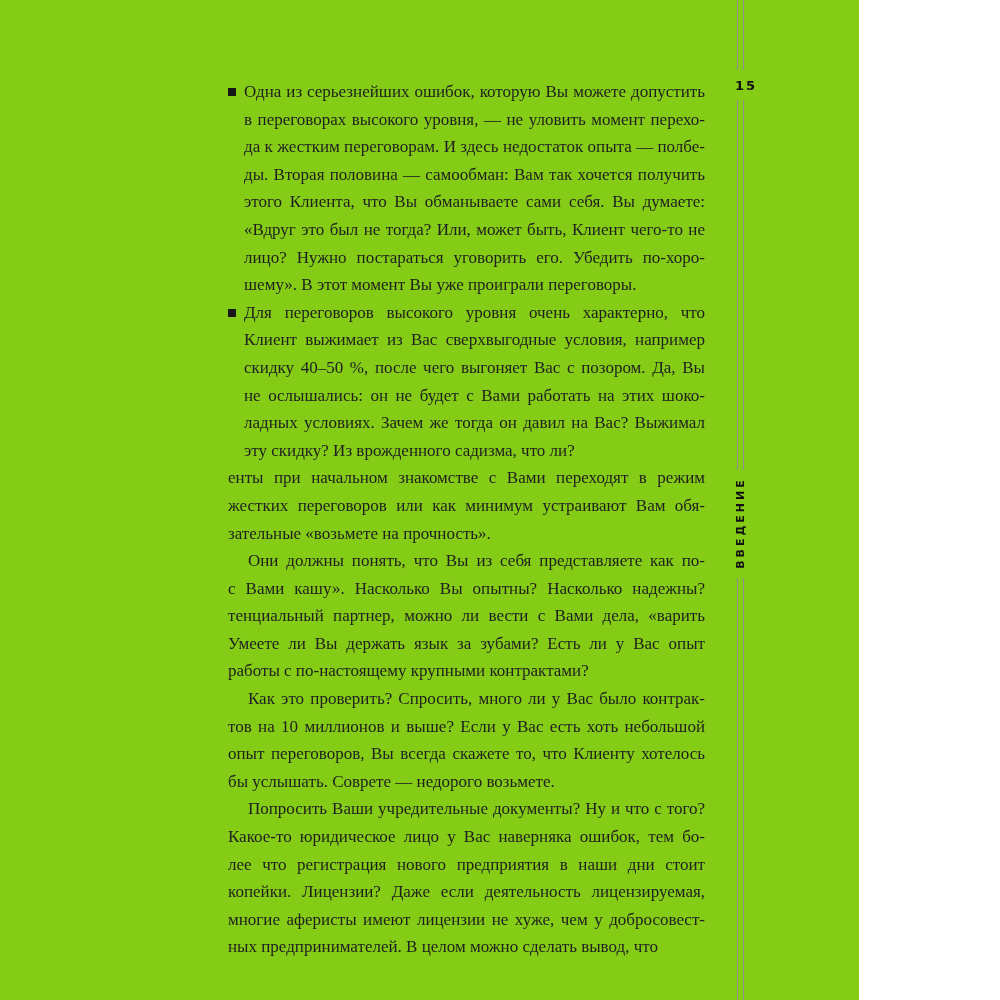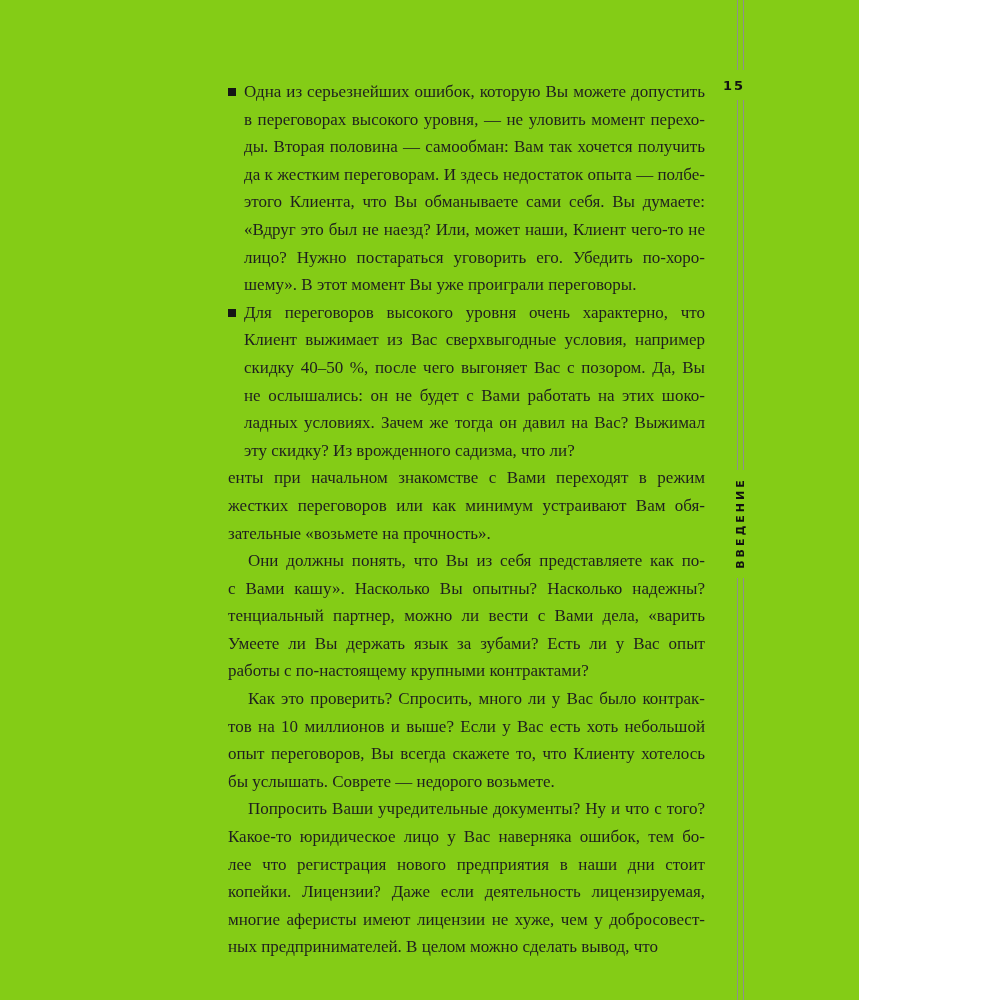--- a/index.html
+++ b/index.html
@@ -51,21 +51,21 @@
   .rule-top    { top: 0;     height: 70px;  }
   .rule-middle { top: 100px; height: 370px; }
   .rule-bottom { top: 578px; height: 422px; }
   .page-number {
     position: absolute;
     left: 723px;
     top: 78px;
     width: 34px;
     height: 16px;
     line-height: 16px;
-    text-align: left;
+    text-align: right;
     font-family: "DejaVu Sans", "Liberation Sans", sans-serif;
     font-weight: bold;
     font-size: 13px;
     letter-spacing: 2px;
     color: #111111;
   }
   .section-title {
     position: absolute;
     left: 681px;
     top: 515px;
@@ -86,24 +86,24 @@
 </head>
 <body>
 
 <div class="page">
 
   <div class="text-column">
       <div class="paragraph bullet">
         <span class="bullet-marker"></span>
         <div class="line">Одна из серьезнейших ошибок, которую Вы можете допустить</div>
         <div class="line">в переговорах высокого уровня, — не уловить момент перехо-</div>
+        <div class="line">да к жестким переговорам. И здесь недостаток опыта — полбе-</div>
         <div class="line">ды. Вторая половина — самообман: Вам так хочется получить</div>
-        <div class="line">да к жестким переговорам. И здесь недостаток опыта — полбе-</div>
         <div class="line">этого Клиента, что Вы обманываете сами себя. Вы думаете:</div>
-        <div class="line">«Вдруг это был не наезд? Или, может наши, Клиент чего-то не</div>
+        <div class="line">«Вдруг это был не тогда? Или, может быть, Клиент чего-то не</div>
         <div class="line">лицо? Нужно постараться уговорить его. Убедить по-хоро-</div>
         <div class="line line-last">шему». В этот момент Вы уже проиграли переговоры.</div>
       </div>
       <div class="paragraph bullet">
         <span class="bullet-marker"></span>
         <div class="line">Для переговоров высокого уровня очень характерно, что</div>
         <div class="line">Клиент выжимает из Вас сверхвыгодные условия, например</div>
         <div class="line">скидку 40–50 %, после чего выгоняет Вас с позором. Да, Вы</div>
         <div class="line">не ослышались: он не будет с Вами работать на этих шоко-</div>
         <div class="line">ладных условиях. Зачем же тогда он давил на Вас? Выжимал</div>

